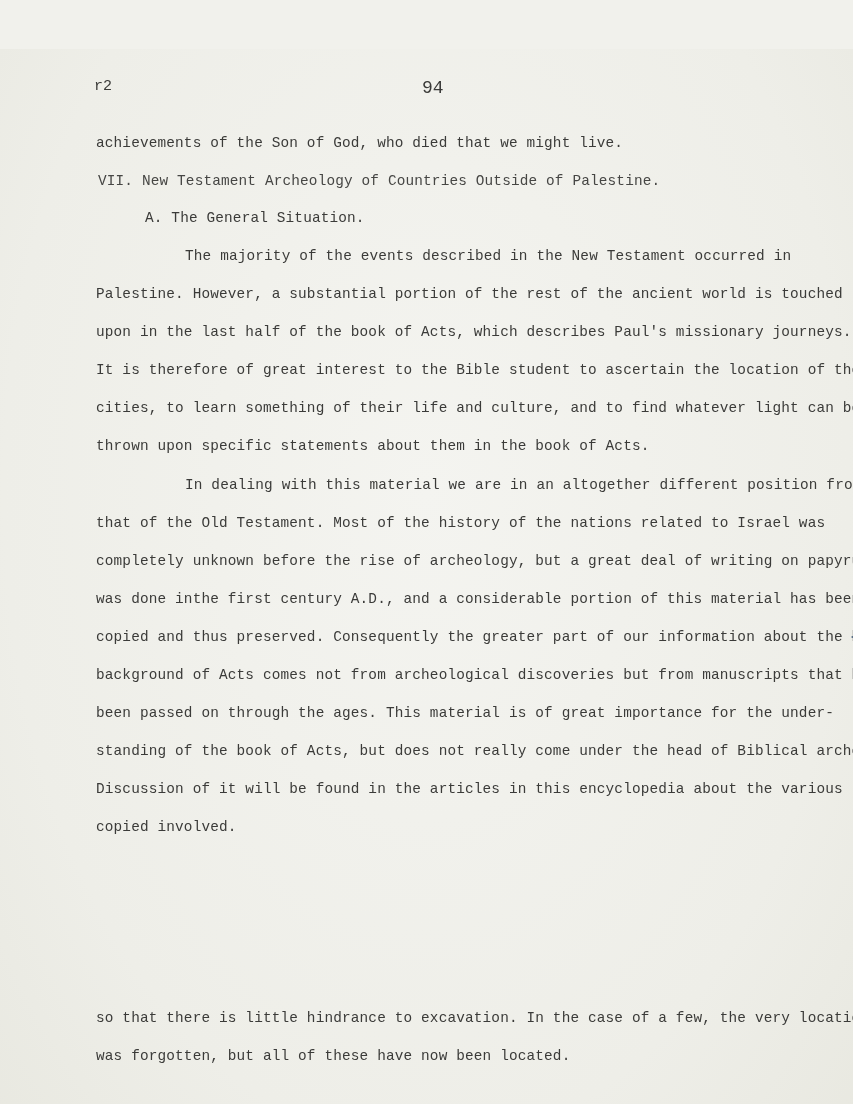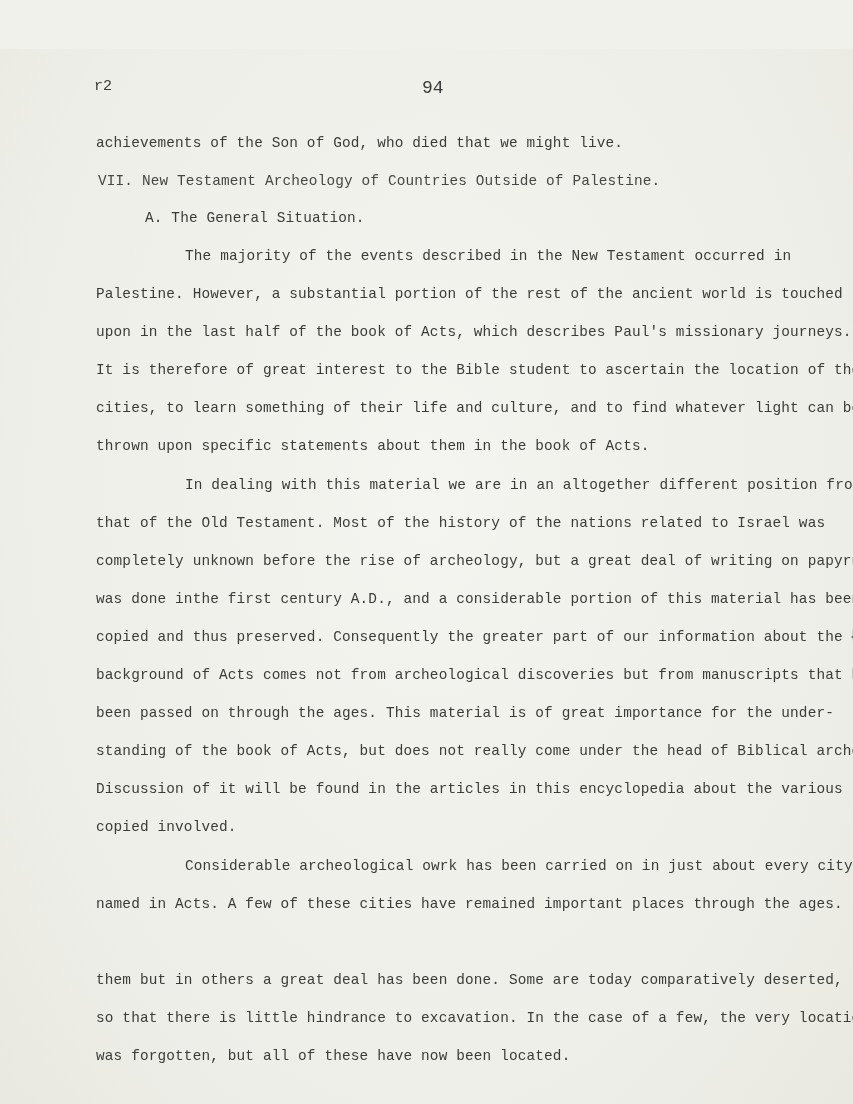--- a/index.html
+++ b/index.html
@@ -47,18 +47,15 @@
   <div class="line" style="top:466px">that of the Old Testament.  Most of the history of the nations related to Israel was</div>
   <div class="line" style="top:504px">completely unknown before the rise of archeology, but a great deal of writing on papyrus</div>
   <div class="line" style="top:542px">was done inthe first century A.D., and a considerable portion of this material has been</div>
   <div class="line" style="top:580px"><span>copied and thus preserved.  Consequently the greater part of our information about the</span> <span class="strike">backg</span></div>
   <div class="line" style="top:618px">background of Acts comes not from archeological discoveries but from manuscripts that have</div>
   <div class="line" style="top:656px">been passed on through the ages.  This material is of great importance for the  under-</div>
   <div class="line" style="top:694px">standing of the book of Acts, but does not really come under the head of Biblical archeology.</div>
   <div class="line" style="top:732px">Discussion of it will be found in the articles in this encyclopedia about the various</div>
   <div class="line" style="top:770px">copied involved.</div>
 
-  <div class="line" style="top:809px; left:185px">Considerable archeological owrk has been carried on in just about every city</div>
-  <div class="line" style="top:847px">named in Acts.  A few of these cities have remained important places through the ages.</div>
-  <div class="line" style="top:923px">them but in others a great deal has been done.  Some are today comparatively deserted,</div>
   <div class="line" style="top:961px">so that there is little hindrance to excavation.  In the case of a few, the very location</div>
   <div class="line" style="top:999px">was forgotten, but all of these have now been located.</div>
 </div>
 
 </body></html>

